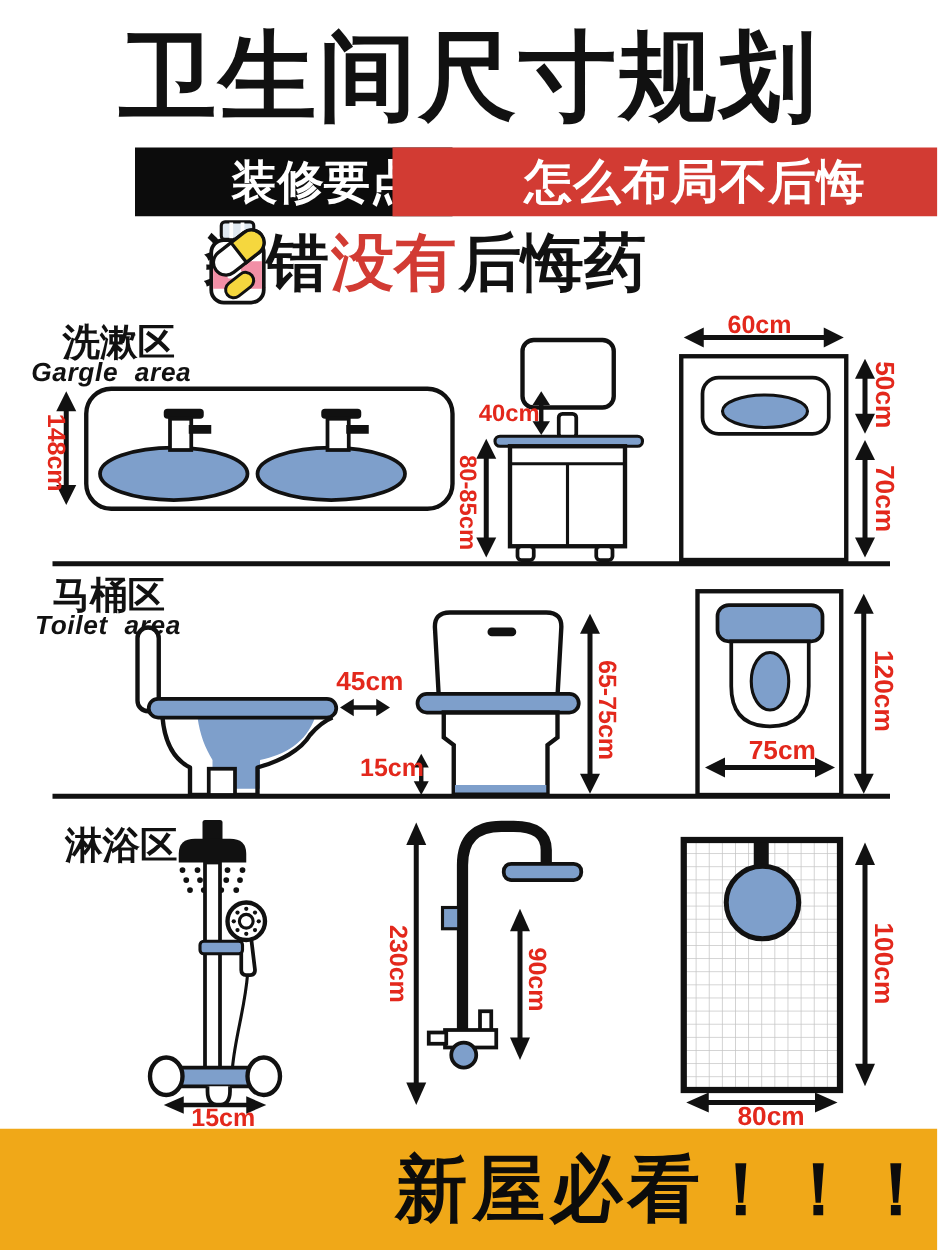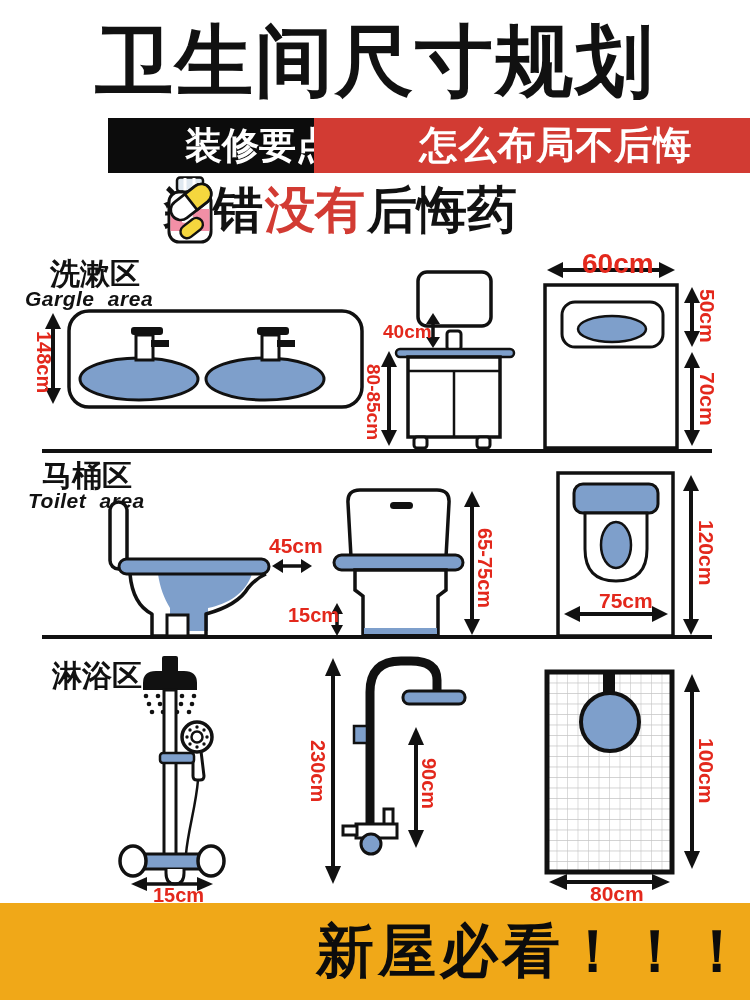--- a/index.html
+++ b/index.html
@@ -142,21 +142,21 @@
     <g class="arr">
       <line x1="692" y1="366" x2="692" y2="432"></line>
       <polygon points="684,368 700,368 692,352"></polygon>
         <polygon points="684,430 700,430 692,446"></polygon>
     </g>
   </svg>
 
   <span class="vlab" style="left:34px;top:331px;font-size:20px;">148cm</span>
   <span class="hlab" style="left:383px;top:322px;font-size:19px;">40cm</span>
   <span class="vlab" style="left:364px;top:364px;font-size:19px;">80-85cm</span>
-  <span class="hlab" style="left:582px;top:250px;font-size:28px;">60cm</span>
+  <span class="hlab" style="left:582px;top:250px;font-size:20px;">60cm</span>
   <span class="vlab" style="left:697px;top:289px;font-size:21px;">50cm</span>
   <span class="vlab" style="left:697px;top:372px;font-size:21px;">70cm</span>
 
   <div class="divider" style="top:449px;"></div>
 
   <span class="sec-zh" style="left:42px;top:456px;">马桶区</span>
   <span class="sec-en" style="left:28px;top:489px;">Toilet area</span>
 
   <svg style="left:0;top:450px;" width="750" height="190" viewBox="0 450 750 190">
 

